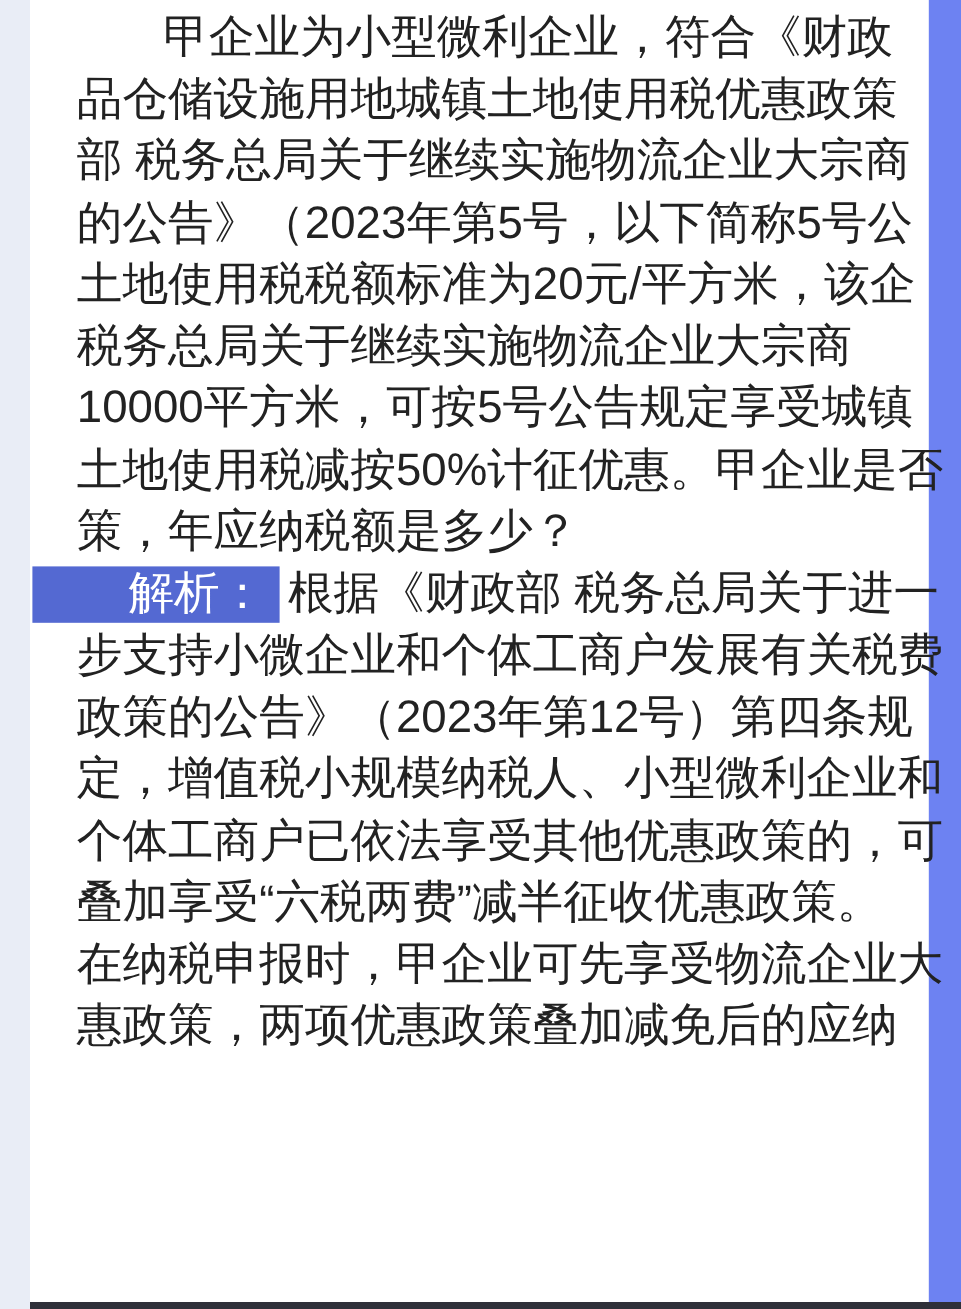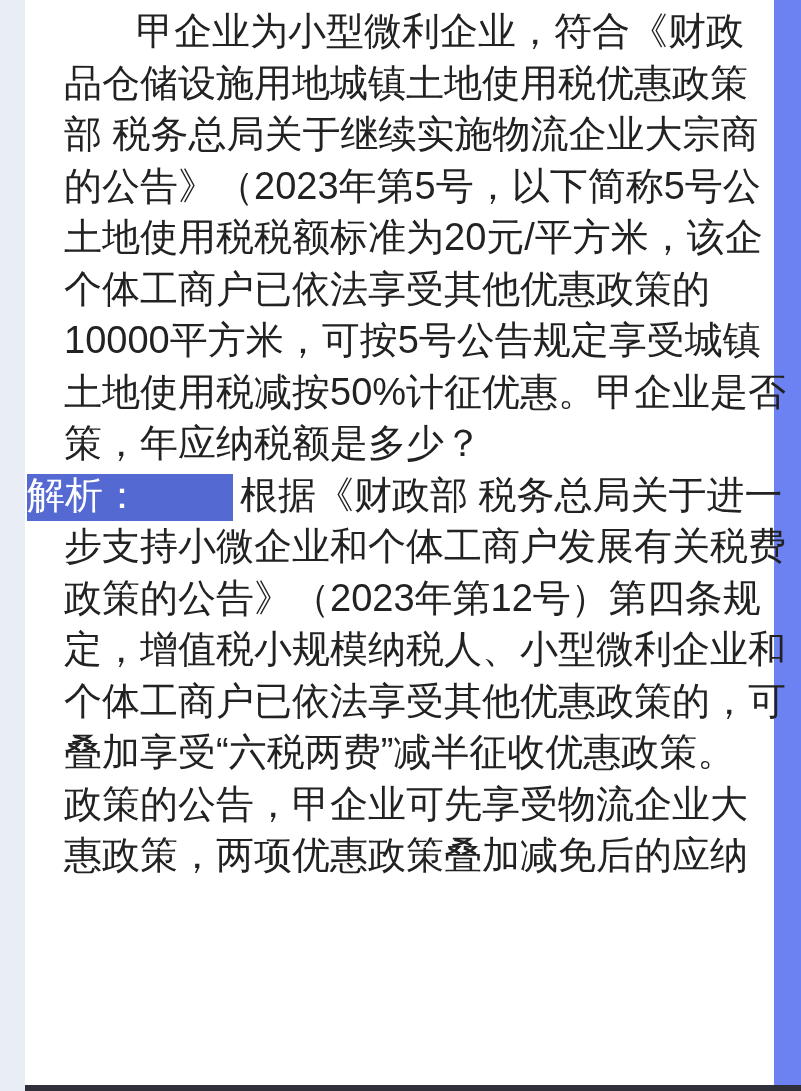--- a/index.html
+++ b/index.html
@@ -57,52 +57,51 @@
   .line { height: 51.5px; }
   .line.indent { padding-left: 72px; }
   .analysis-label {
     display: inline-block;
     width: 206px;
     height: 47px;
     line-height: 47px;
     margin-left: -37px;
     margin-right: 7px;
     padding-right: 12px;
-    text-align: left;
+    text-align: right;
     vertical-align: baseline;
     background: var(--highlight-bg);
     color: var(--highlight-text);
-    font-family: Liberation Mono, monospace;
   }
 </style>
 </head>
 <body>
 
 <div class="page">
   <div class="left-strip"></div>
   <div class="right-strip"></div>
 
   <div class="doc-body">
     <div class="line indent">甲企业为小型微利企业，符合《财政</div>
     <div class="line">品仓储设施用地城镇土地使用税优惠政策</div>
     <div class="line">部 税务总局关于继续实施物流企业大宗商</div>
     <div class="line">的公告》（2023年第5号，以下简称5号公</div>
     <div class="line">土地使用税税额标准为20元/平方米，该企</div>
-    <div class="line">个体工商户已依法享受其他优惠政策的</div>
+    <div class="line">税务总局关于继续实施物流企业大宗商</div>
     <div class="line">10000平方米，可按5号公告规定享受城镇</div>
     <div class="line">土地使用税减按50%计征优惠。甲企业是否</div>
     <div class="line">策，年应纳税额是多少？</div>
 
     <div class="line">
       <span class="analysis-label">解析：</span><span>根据《财政部 税务总局关于进一</span>
     </div>
 
     <div class="line">步支持小微企业和个体工商户发展有关税费</div>
     <div class="line">政策的公告》（2023年第12号）第四条规</div>
     <div class="line">定，增值税小规模纳税人、小型微利企业和</div>
     <div class="line">个体工商户已依法享受其他优惠政策的，可</div>
     <div class="line">叠加享受“六税两费”减半征收优惠政策。</div>
-    <div class="line">政策的公告，甲企业可先享受物流企业大</div>
+    <div class="line">在纳税申报时，甲企业可先享受物流企业大</div>
     <div class="line">惠政策，两项优惠政策叠加减免后的应纳</div>
   </div>
 
   <div class="bottom-bar"></div>
 </div>
 
 </body></html>

